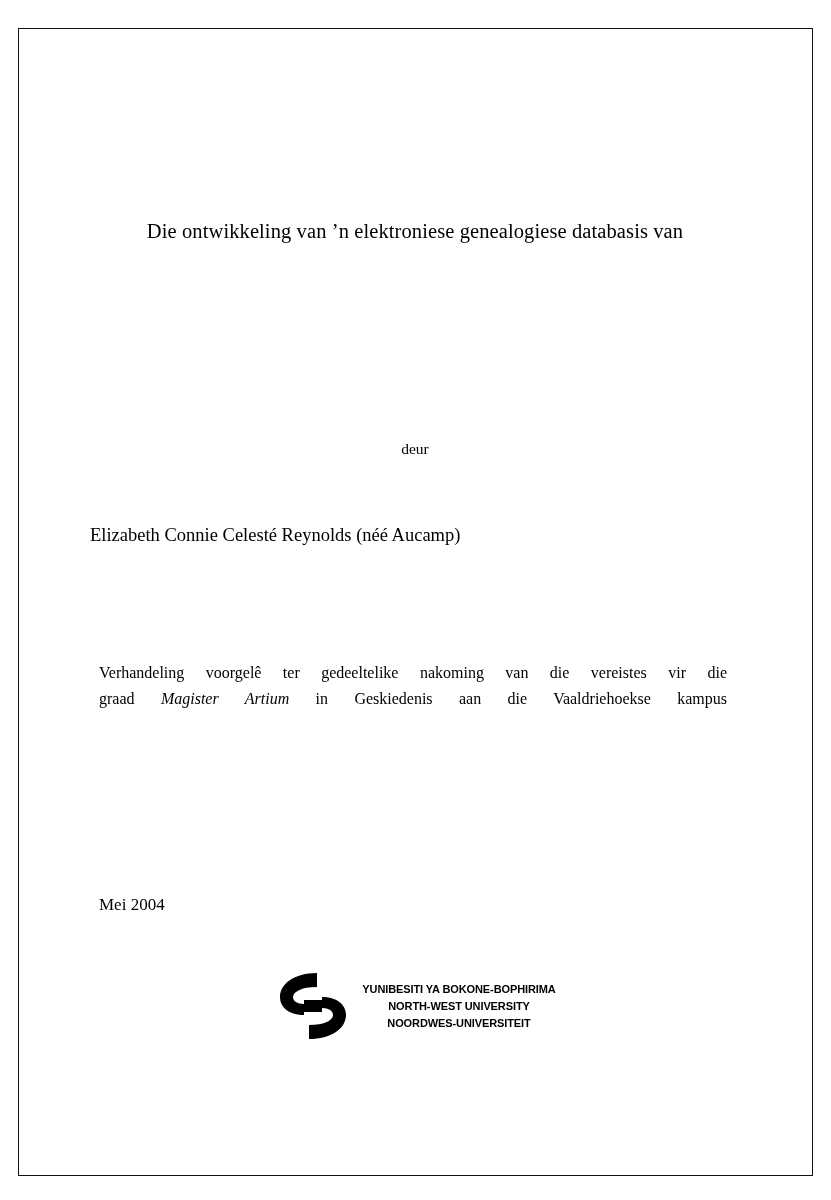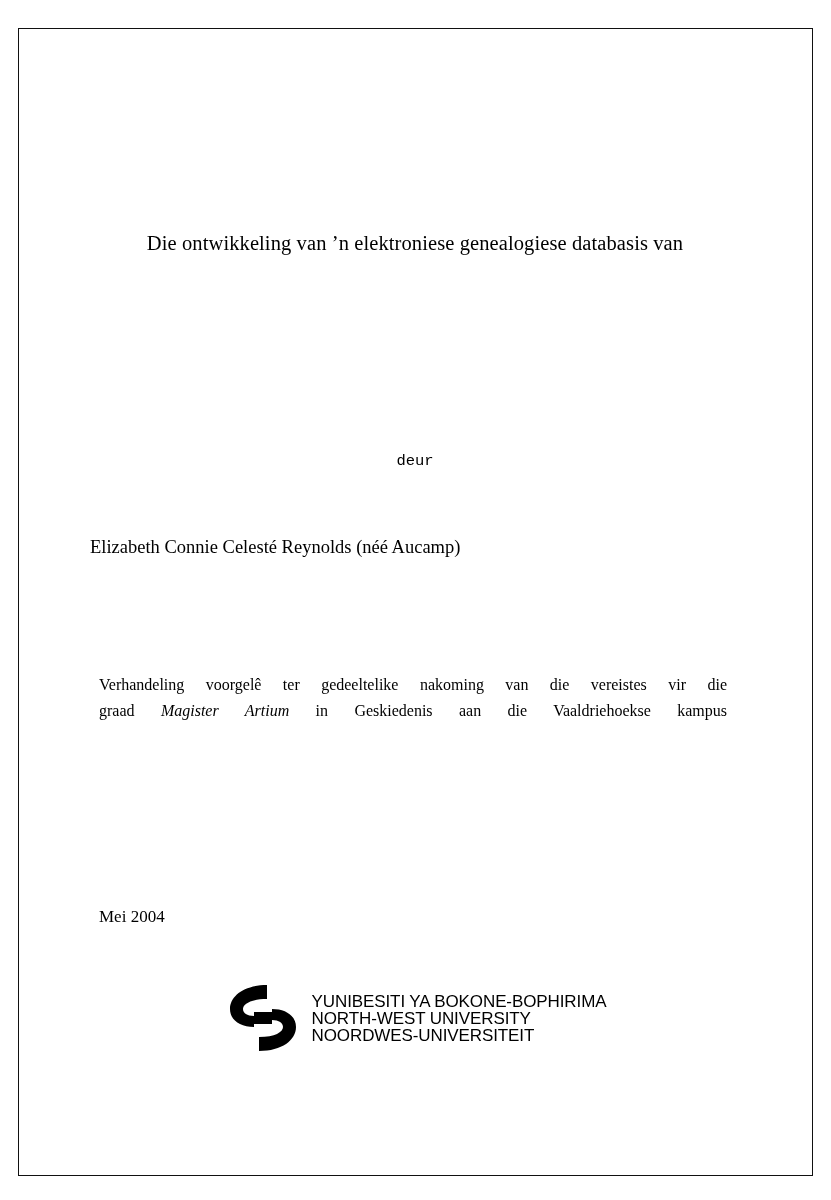--- a/index.html
+++ b/index.html
@@ -25,21 +25,21 @@
     left: 18px;
     top: 28px;
     width: 795px;
     height: 1148px;
     border: 1.5px solid #111111;
     box-sizing: border-box;
   }
   .content {
     position: absolute;
     left: 90px;
-    top: 40px;
+    top: 28px;
     width: 650px;
     height: 976px;
   }
   .title-block {
     position: absolute;
     top: 180px;
     left: 0;
     width: 650px;
     text-align: center;
     font-size: 20.5px;
@@ -50,21 +50,20 @@
     display: block;
     white-space: nowrap;
   }
   .author-by {
     position: absolute;
     top: 412px;
     left: 0;
     width: 650px;
     text-align: center;
     font-size: 15.5px;
-    font-family: Liberation Mono, monospace;
   }
   .author-name {
     position: absolute;
     top: 497px;
     left: 0;
     width: 650px;
     text-align: left;
     font-size: 18.5px;
   }
   .statement {
@@ -107,25 +106,26 @@
   }
   .logo-mark {
     position: relative;
     width: 78px;
     height: 72px;
     margin-right: 10px;
     flex: 0 0 auto;
   }
   .logo-text {
     font-family: "Liberation Sans", sans-serif;
-    font-size: 17px;
-    font-weight: normal;
+    font-size: 11px;
+    font-weight: bold;
     line-height: 17px;
     letter-spacing: -0.1px;
     white-space: nowrap;
+    text-align: center;
   }
   .logo-text span {
     display: block;
   }
 </style>
 </head>
 <body>
 
 <div class="page">
 

